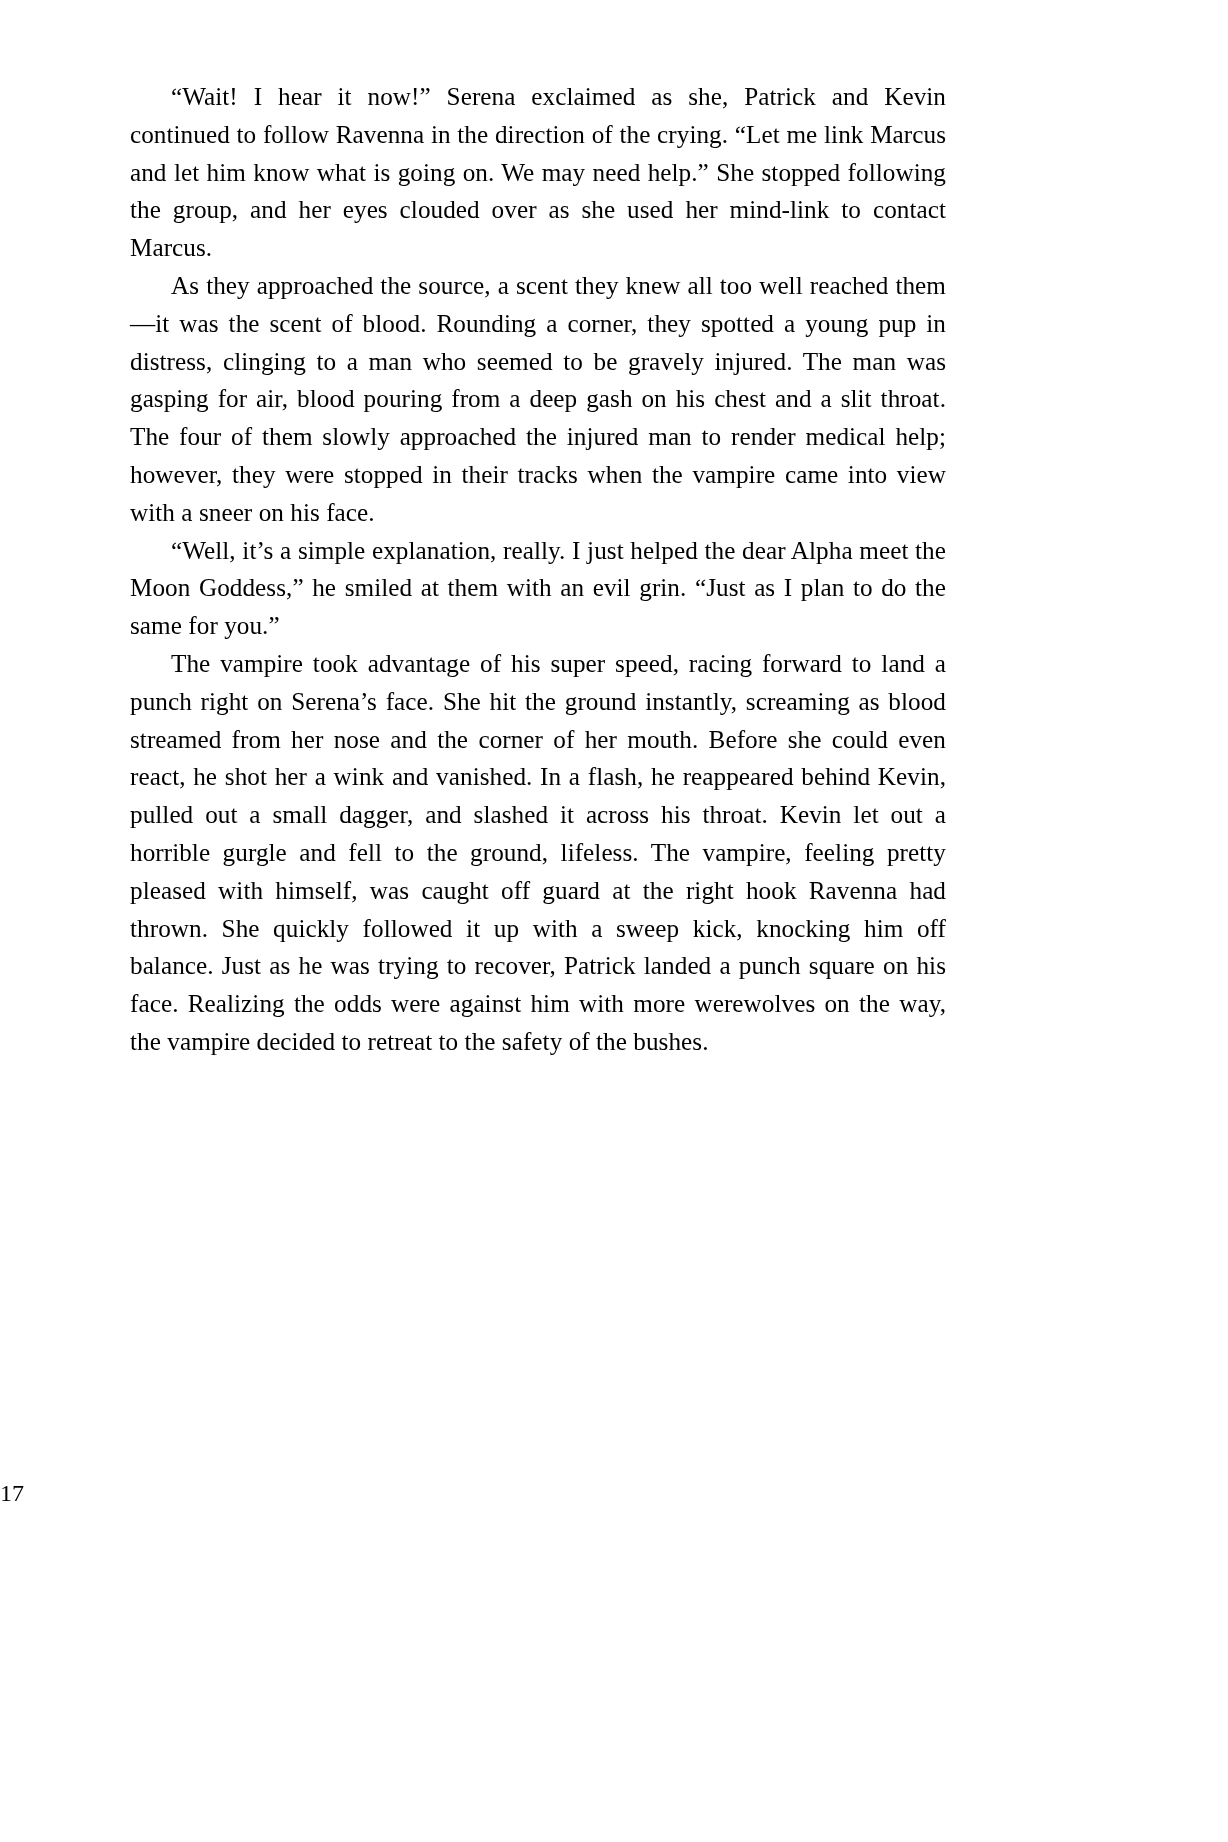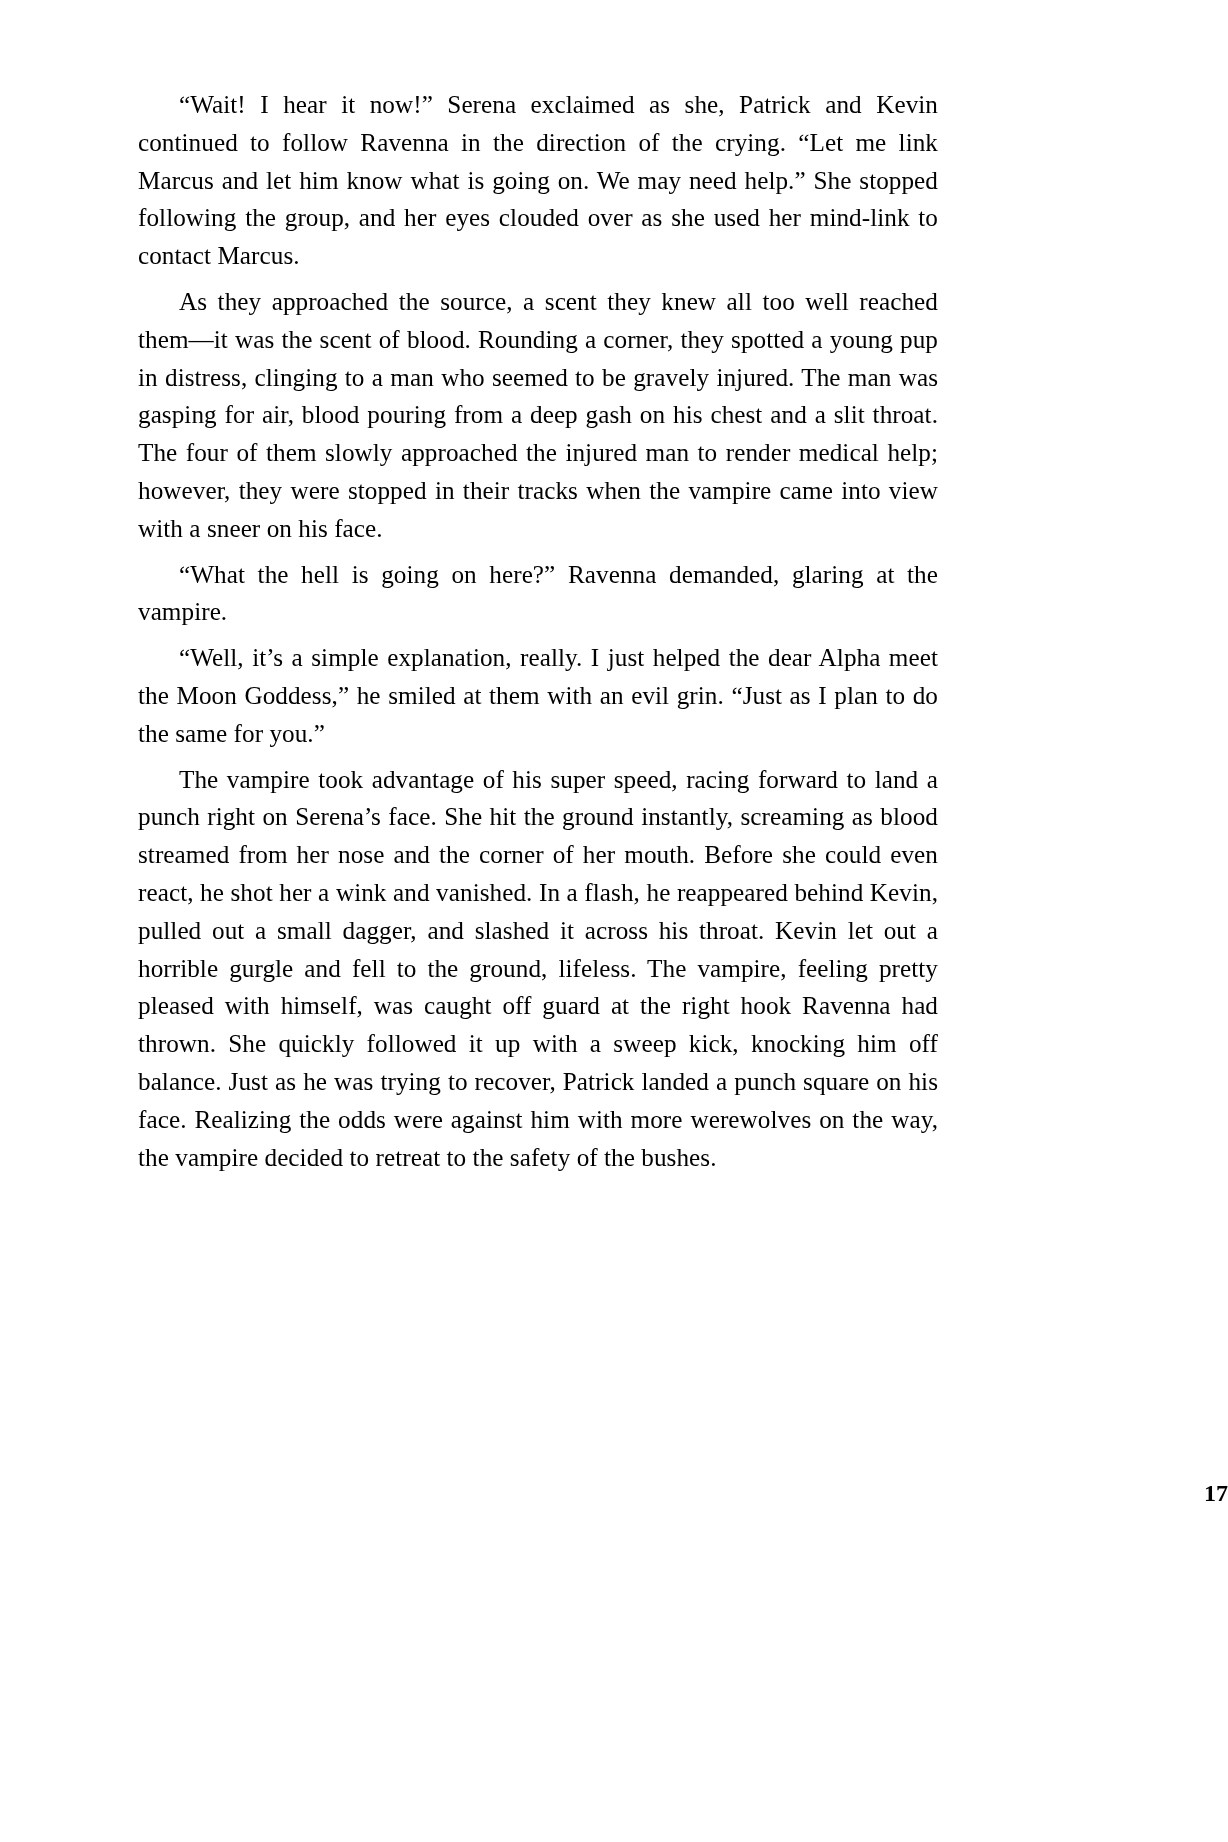--- a/index.html
+++ b/index.html
@@ -28,21 +28,21 @@
   }
 
   .text-column {
     position: absolute;
     left: 130px;
     top: 78px;
     width: 816px;
   }
 
   .para {
-    margin: 8px;
+    margin: 0;
     padding: 0;
     text-align: justify;
     text-justify: inter-word;
     font-size: 25.2px;
     line-height: 37.8px;
     text-indent: 41px;
     hyphens: none;
     -webkit-hyphens: none;
     letter-spacing: 0.05px;
     word-spacing: 0px;
@@ -51,36 +51,34 @@
   
   .para:last-of-type {
     text-align: justify;
   }
 
   .page-number {
     position: absolute;
     left: 0;
     top: 1478px;
     width: 1228px;
-    text-align: right;
+    text-align: left;
     font-size: 24px;
     line-height: 30px;
     font-family: "Liberation Serif", "DejaVu Serif", serif;
     color: #000000;
-    font-weight: bold;
   }
 </style>
 </head>
 <body>
 
 <div class="page">
 
   <div class="text-column">
     <p class="para">“Wait! I hear it now!” Serena exclaimed as she, Patrick and Kevin continued to follow Ravenna in the direction of the crying. “Let me link Marcus and let him know what is going on. We may need help.” She stopped following the group, and her eyes clouded over as she used her mind-link to contact Marcus.</p>
     <p class="para">As they approached the source, a scent they knew all too well reached them—it was the scent of blood. Rounding a corner, they spotted a young pup in distress, clinging to a man who seemed to be gravely injured. The man was gasping for air, blood pouring from a deep gash on his chest and a slit throat. The four of them slowly approached the injured man to render medical help; however, they were stopped in their tracks when the vampire came into view with a sneer on his face.</p>
-    <p class="para">“What the hell is going on here?” Ravenna demanded, glaring at the vampire.</p>
     <p class="para">“Well, it’s a simple explanation, really. I just helped the dear Alpha meet the Moon Goddess,” he smiled at them with an evil grin. “Just as I plan to do the same for you.”</p>
     <p class="para">The vampire took advantage of his super speed, racing forward to land a punch right on Serena’s face. She hit the ground instantly, screaming as blood streamed from her nose and the corner of her mouth. Before she could even react, he shot her a wink and vanished. In a flash, he reappeared behind Kevin, pulled out a small dagger, and slashed it across his throat. Kevin let out a horrible gurgle and fell to the ground, lifeless. The vampire, feeling pretty pleased with himself, was caught off guard at the right hook Ravenna had thrown. She quickly followed it up with a sweep kick, knocking him off balance. Just as he was trying to recover, Patrick landed a punch square on his face. Realizing the odds were against him with more werewolves on the way, the vampire decided to retreat to the safety of the bushes.</p>
   </div>
 
   <div class="page-number">17</div>
 
 </div>
 
 </body></html>

